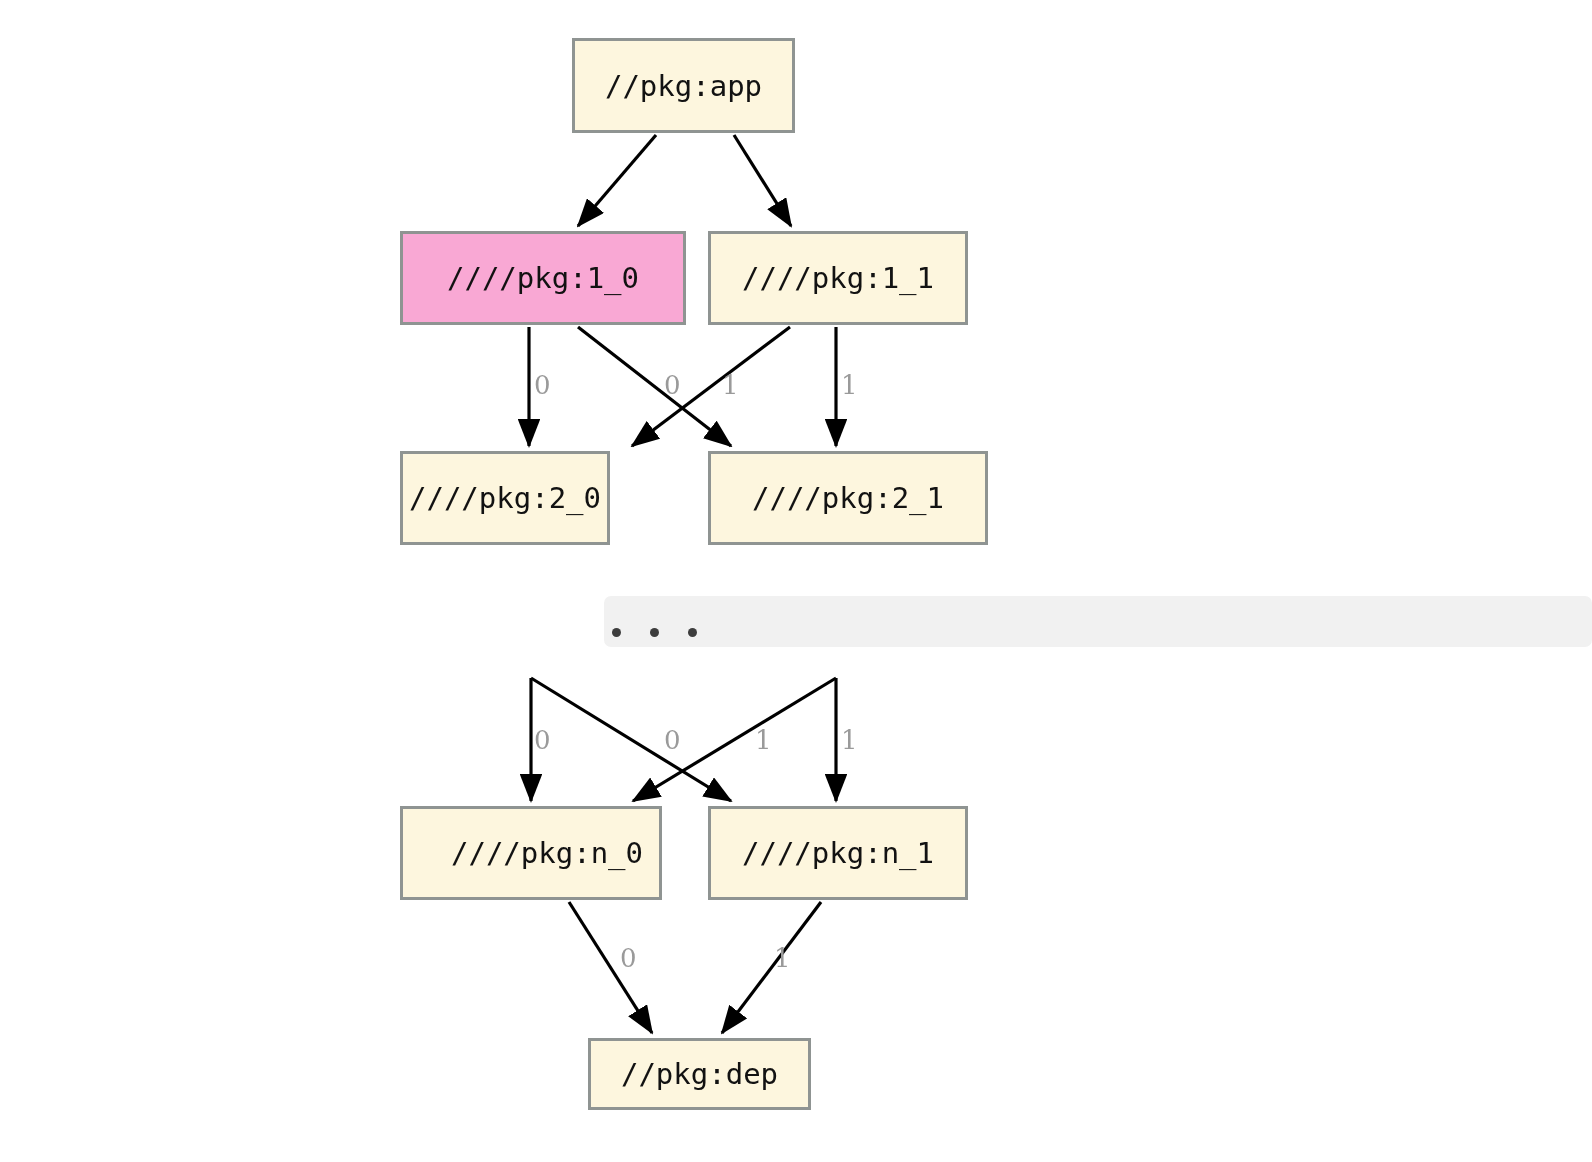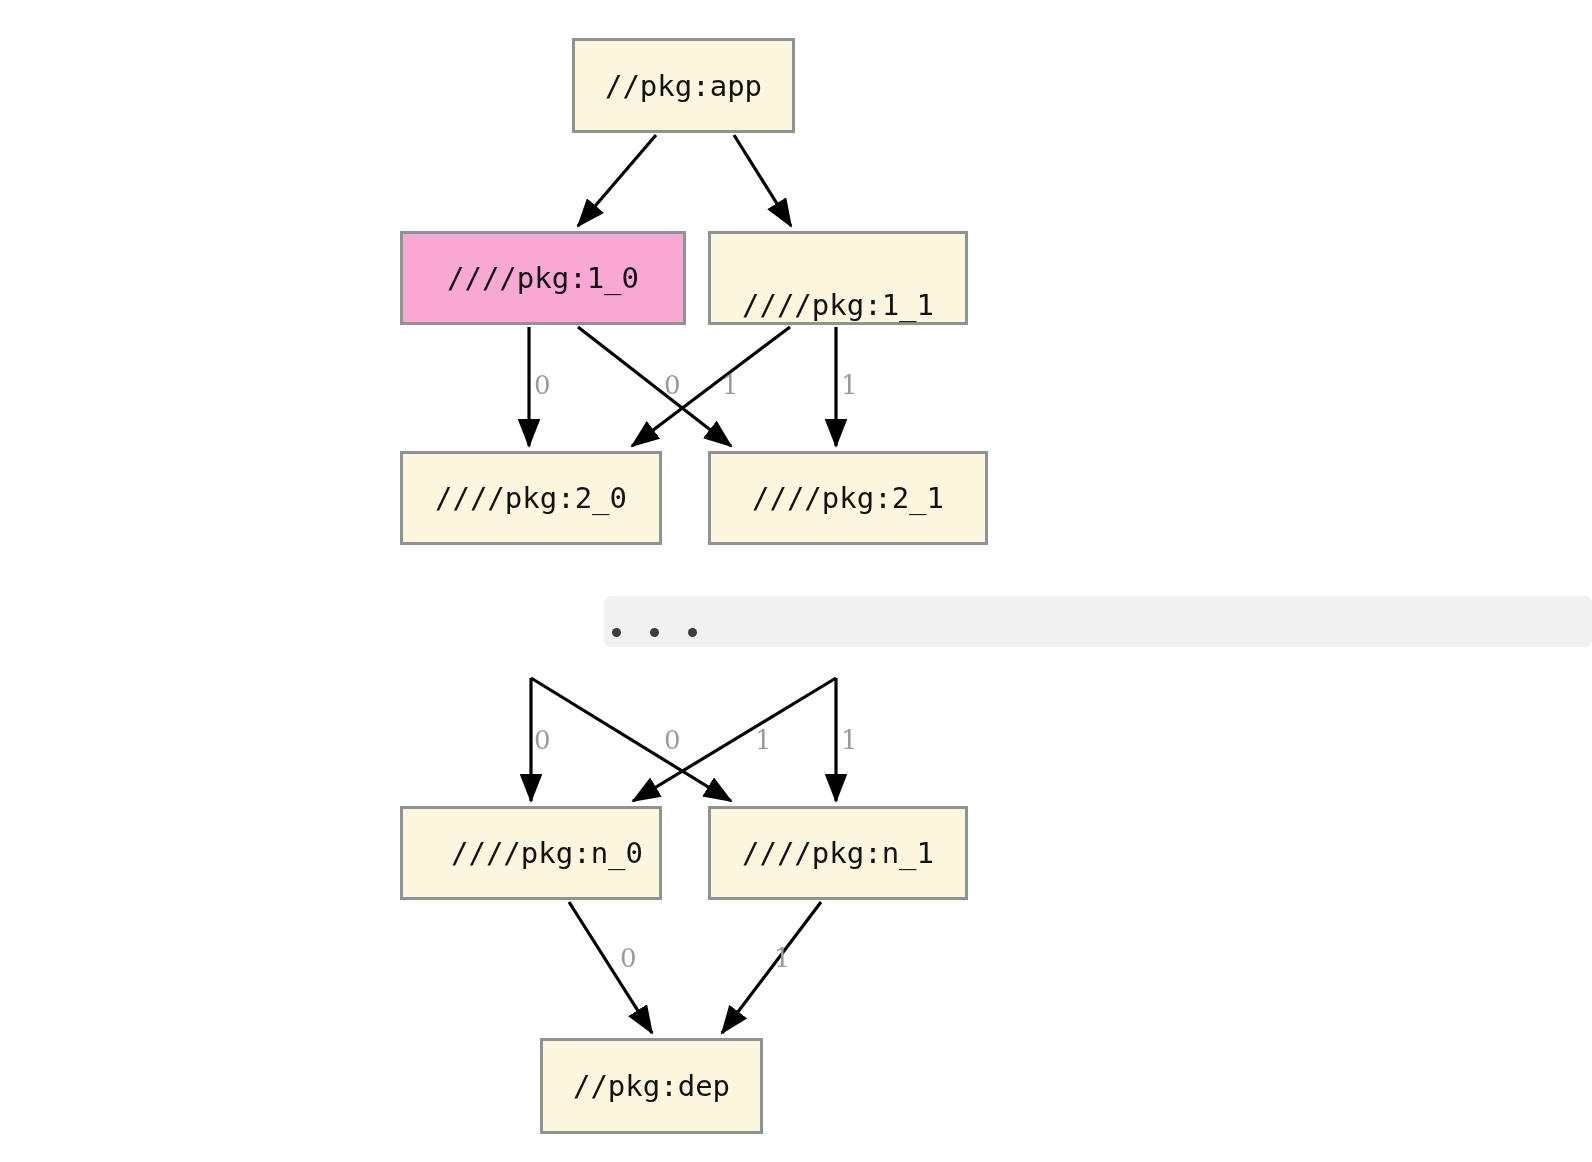--- a/index.html
+++ b/index.html
@@ -93,36 +93,36 @@
       </g>
   </svg>
 
   <div id="nodes-layer">
       <div class="node-box" style="left: 572px; top: 38px; width: 223px; height: 95px; background: rgb(253, 246, 222); border-color: rgb(143, 148, 146);">
         <span class="node-label">//pkg:app</span>
       </div>
       <div class="node-box" style="left: 400px; top: 231px; width: 286px; height: 94px; background: #f9a8d4; border-color: rgb(143, 148, 146);">
         <span class="node-label">////pkg:1_0</span>
       </div>
-      <div class="node-box" style="left: 708px; top: 231px; width: 260px; height: 94px; background: rgb(253, 246, 222); border-color: rgb(143, 148, 146); align-items: flex-end;">
+      <div class="node-box" style="left: 708px; top: 231px; width: 260px; height: 94px; background: rgb(253, 246, 222); border-color: rgb(143, 148, 146);">
         <span class="node-label">////pkg:1_1</span>
       </div>
-      <div class="node-box" style="left: 400px; top: 451px; width: 262px; height: 94px; background: rgb(253, 246, 222); border-color: rgb(143, 148, 146);">
+      <div class="node-box" style="left: 400px; top: 451px; width: 210px; height: 94px; background: rgb(253, 246, 222); border-color: rgb(143, 148, 146);">
         <span class="node-label">////pkg:2_0</span>
       </div>
       <div class="node-box" style="left: 708px; top: 451px; width: 280px; height: 94px; background: rgb(253, 246, 222); border-color: rgb(143, 148, 146);">
         <span class="node-label">////pkg:2_1</span>
       </div>
       <div class="node-box" style="left: 400px; top: 806px; width: 262px; height: 94px; background: rgb(253, 246, 222); border-color: rgb(143, 148, 146); padding-left: 32px;">
         <span class="node-label">////pkg:n_0</span>
       </div>
       <div class="node-box" style="left: 708px; top: 806px; width: 260px; height: 94px; background: rgb(253, 246, 222); border-color: rgb(143, 148, 146); text-align: right;">
         <span class="node-label">////pkg:n_1</span>
       </div>
-      <div class="node-box" style="left: 540px; top: 1038px; width: 223px; height: 96px; background: rgb(253, 246, 222); border-color: rgb(143, 148, 146);">
+      <div class="node-box" style="left: 588px; top: 1038px; width: 223px; height: 72px; background: rgb(253, 246, 222); border-color: rgb(143, 148, 146);">
         <span class="node-label">//pkg:dep</span>
       </div>
     </div>
 
   <div id="edge-labels-layer">
       <div class="edge-label" style="left: 534px; top: 372px; color: rgb(154, 154, 154);">0</div>
       <div class="edge-label" style="left: 664px; top: 372px; color: rgb(154, 154, 154);">0</div>
       <div class="edge-label" style="left: 722px; top: 372px; color: rgb(154, 154, 154);">1</div>
       <div class="edge-label" style="left: 841px; top: 372px; color: rgb(154, 154, 154);">1</div>
       <div class="edge-label" style="left: 534px; top: 727px; color: rgb(154, 154, 154);">0</div>

